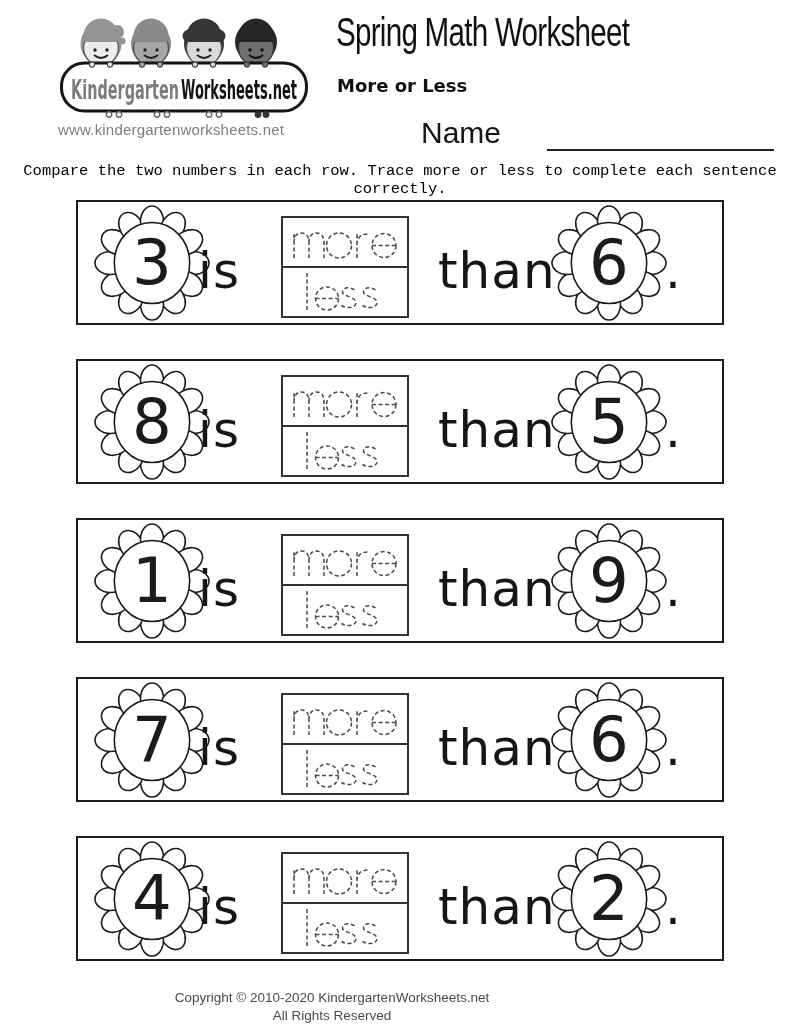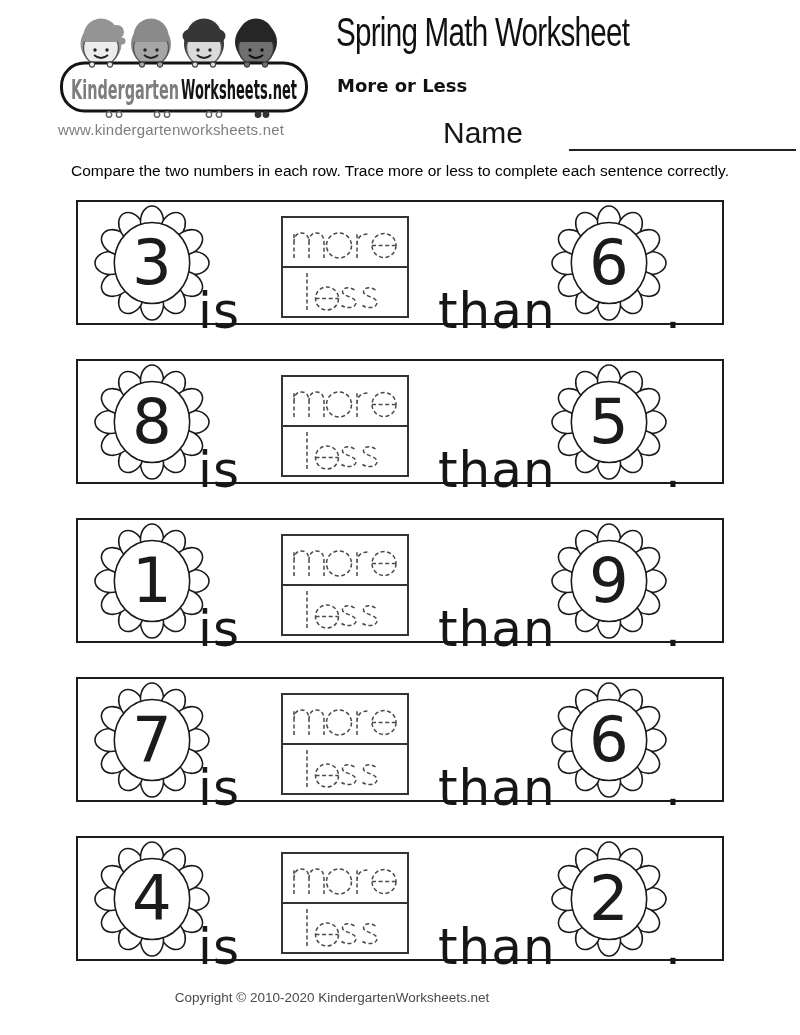--- a/index.html
+++ b/index.html
@@ -10,35 +10,35 @@
   
   .logo-svg{position:absolute;left:58px;top:24px;width:252px;height:95px;overflow:visible;}
   .site-url{position:absolute;left:58px;top:121px;width:252px;
     font-size:15px;color:#7e7e7e;letter-spacing:.2px;}
   .page-title{position:absolute;left:336px;top:10px;font-family:Liberation Sans, sans-serif;
     font-size:40px;white-space:nowrap;}
   .page-title .squeeze{display:inline-block;transform:scaleX(.74);transform-origin:left center;
     letter-spacing:-1px;}
   .page-subtitle{position:absolute;left:337px;top:75px;font-family:"DejaVu Sans",sans-serif;
     font-size:18px;font-weight:700;}
-  .name-row{position:absolute;left:443px;top:115px;display:flex;align-items:flex-end;gap:46px;}
+  .name-row{position:absolute;left:421px;top:115px;display:flex;align-items:flex-end;gap:46px;}
   .name-label{font-size:30px;color:#151515;line-height:1.2;}
   .name-line{width:227px;height:34px;border-bottom:2px solid #222;}
   .instructions{position:absolute;left:0;top:162px;width:800px;text-align:center;
-    font-size:15.5px;color:#000;}
+    font-size:15.5px;color:#000;font-family:Liberation Mono, monospace;}
   
   .rows{position:absolute;left:76px;top:200px;width:648px;}
   .row{position:relative;width:648px;height:125px;border:2px solid #1c1c1c;
     box-sizing:border-box;margin-bottom:34px;background:#fff;}
   .flower{position:absolute;width:114px;height:114px;top:4px;overflow:visible;}
   .flower.left{left:17px;}
   .flower.right{left:474px;}
   .fnum{font-family:"DejaVu Sans",sans-serif;font-size:68px;fill:#1b1b1b;}
   .word{position:absolute;top:44px;font-family:"DejaVu Sans",sans-serif;font-size:50px;
-    line-height:1;color:#161616;letter-spacing:1px;margin-top:40px;}
+    line-height:1;color:#161616;letter-spacing:1px;}
   .word.is{left:120px;}
   .word.than{left:360px;}
   .word.period{left:587px;}
   .tracebox{position:absolute;left:203px;top:14px;width:128px;height:102px;
     border:2px solid #333;box-sizing:border-box;background:#fff;}
   .trace-cell{width:124px;height:48px;display:block;}
   .trace-cell.top{border-bottom:2px solid #333;}
   .trace-stroke{fill:none;stroke:#4a4a4a;stroke-width:1.5;stroke-dasharray:4 2.6;}
   
   .footer{position:absolute;left:0;top:989px;width:664px;text-align:center;
@@ -278,13 +278,14 @@
       <use href="#flower-base"></use>
       <text class="fnum" x="62" y="85" text-anchor="middle">2</text>
     </svg>
     <span class="word period">.</span>
   </section>
 
 </main>
 
 <footer class="footer">
   <div>Copyright © 2010-2020 KindergartenWorksheets.net</div>
+  <div>All Rights Reserved</div>
 </footer>
 
 </body></html>

